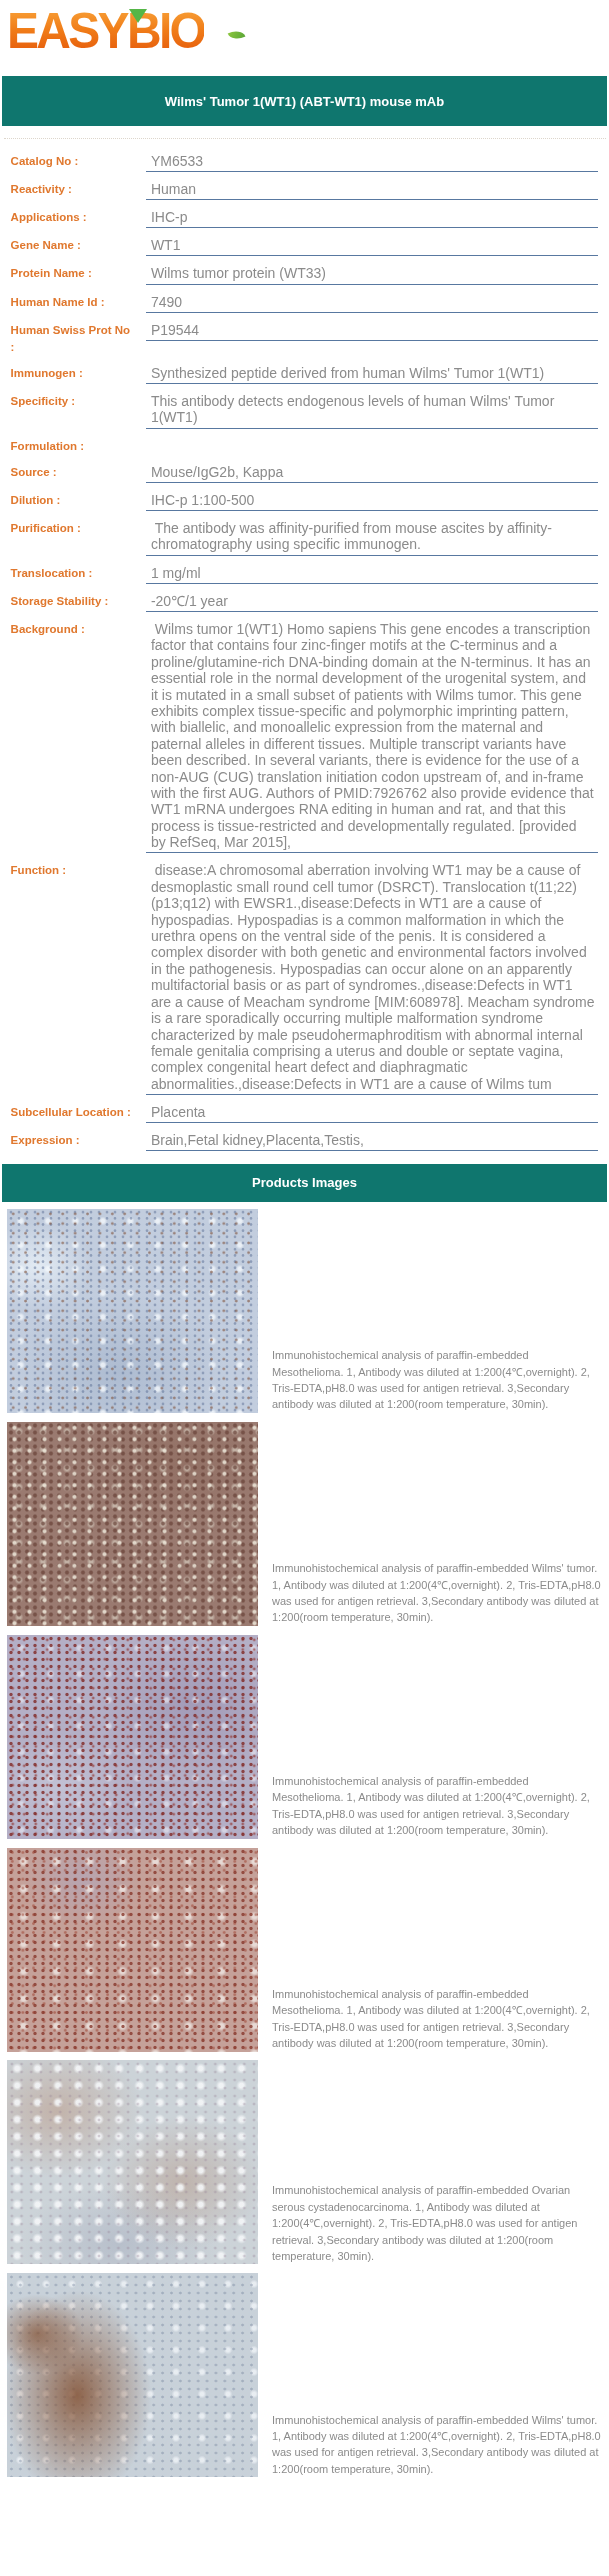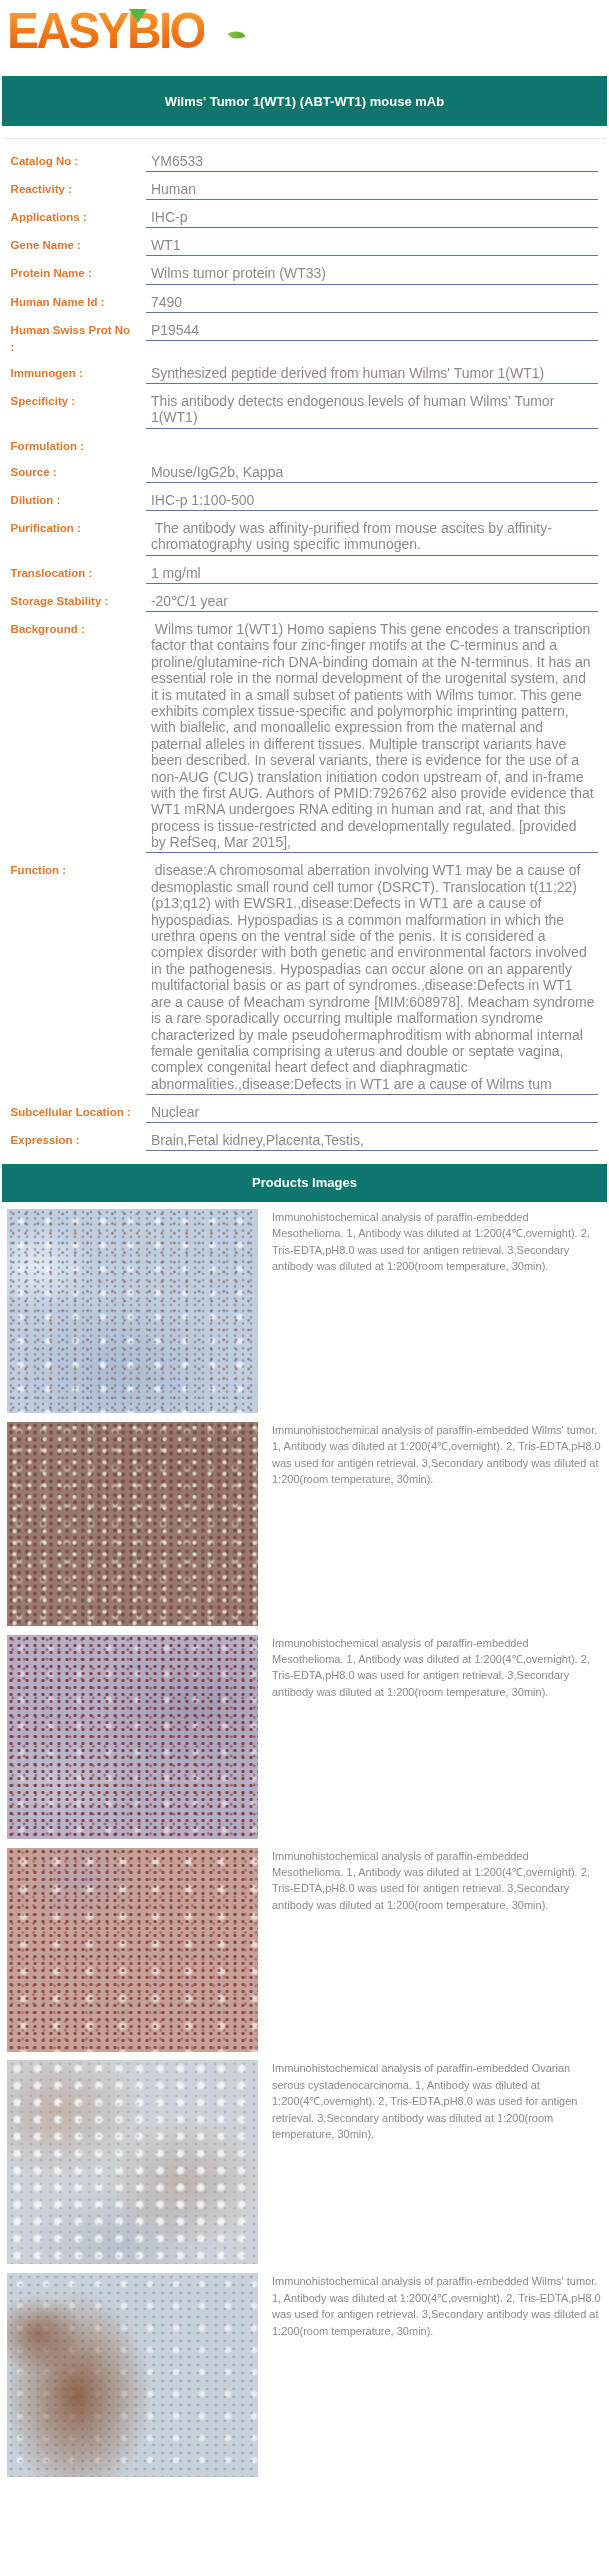--- a/index.html
+++ b/index.html
@@ -44,21 +44,21 @@
     color:#e0782e; font-weight:bold; font-size:11.5px; line-height:17px;
   }
   .fvalue {
     flex:1; min-width:0;
     color:#8b8b8b; font-size:14px; line-height:16.4px;
     padding:0 3.5px 1.8px 5.3px;
     border-bottom:1.8px solid #5878a0;
     white-space:pre-wrap;
   }
   
-  .prod-block { display:flex; padding:0 7px; margin-bottom:8.9px; }
+  .prod-block { display:flex; padding:0 7px; margin-bottom:8.9px;align-items:flex-end; }
   .prod-block.first { margin-top:7px; }
   .ihc { width:251px; height:204px; flex:none; }
   .caption {
     margin-left:14px; width:329px;
     color:#8b8b8b; font-size:11px; line-height:16.4px;
   }
   
   .tex1{
     background-color:#c2cdde;
     background-image:
@@ -194,21 +194,21 @@
   <div class="frow">
     <div class="flabel">Background :</div>
     <div class="fvalue"> Wilms tumor 1(WT1) Homo sapiens This gene encodes a transcription factor that contains four zinc-finger motifs at the C-terminus and a proline/glutamine-rich DNA-binding domain at the N-terminus. It has an essential role in the normal development of the urogenital system, and it is mutated in a small subset of patients with Wilms tumor. This gene exhibits complex tissue-specific and polymorphic imprinting pattern, with biallelic, and monoallelic expression from the maternal and paternal alleles in different tissues. Multiple transcript variants have been described. In several variants, there is evidence for the use of a non-AUG (CUG) translation initiation codon upstream of, and in-frame with the first AUG. Authors of PMID:7926762 also provide evidence that WT1 mRNA undergoes RNA editing in human and rat, and that this process is tissue-restricted and developmentally regulated. [provided by RefSeq, Mar 2015],</div>
   </div>
   <div class="frow">
     <div class="flabel">Function :</div>
     <div class="fvalue"> disease:A chromosomal aberration involving WT1 may be a cause of desmoplastic small round cell tumor (DSRCT). Translocation t(11;22)(p13;q12) with EWSR1.,disease:Defects in WT1 are a cause of hypospadias. Hypospadias is a common malformation in which the urethra opens on the ventral side of the penis. It is considered a complex disorder with both genetic and environmental factors involved in the pathogenesis. Hypospadias can occur alone on an apparently multifactorial basis or as part of syndromes.,disease:Defects in WT1 are a cause of Meacham syndrome [MIM:608978]. Meacham syndrome is a rare sporadically occurring multiple malformation syndrome characterized by male pseudohermaphroditism with abnormal internal female genitalia comprising a uterus and double or septate vagina, complex congenital heart defect and diaphragmatic abnormalities.,disease:Defects in WT1 are a cause of Wilms tum</div>
   </div>
   <div class="frow">
     <div class="flabel">Subcellular Location :</div>
-    <div class="fvalue">Nuclear</div>
+    <div class="fvalue">Placenta</div>
   </div>
   <div class="frow">
     <div class="flabel">Expression :</div>
     <div class="fvalue">Brain,Fetal kidney,Placenta,Testis,</div>
   </div>
 </div>
 
 <div class="bar small">
   <span class="bar-title">Products Images</span>
 </div>

